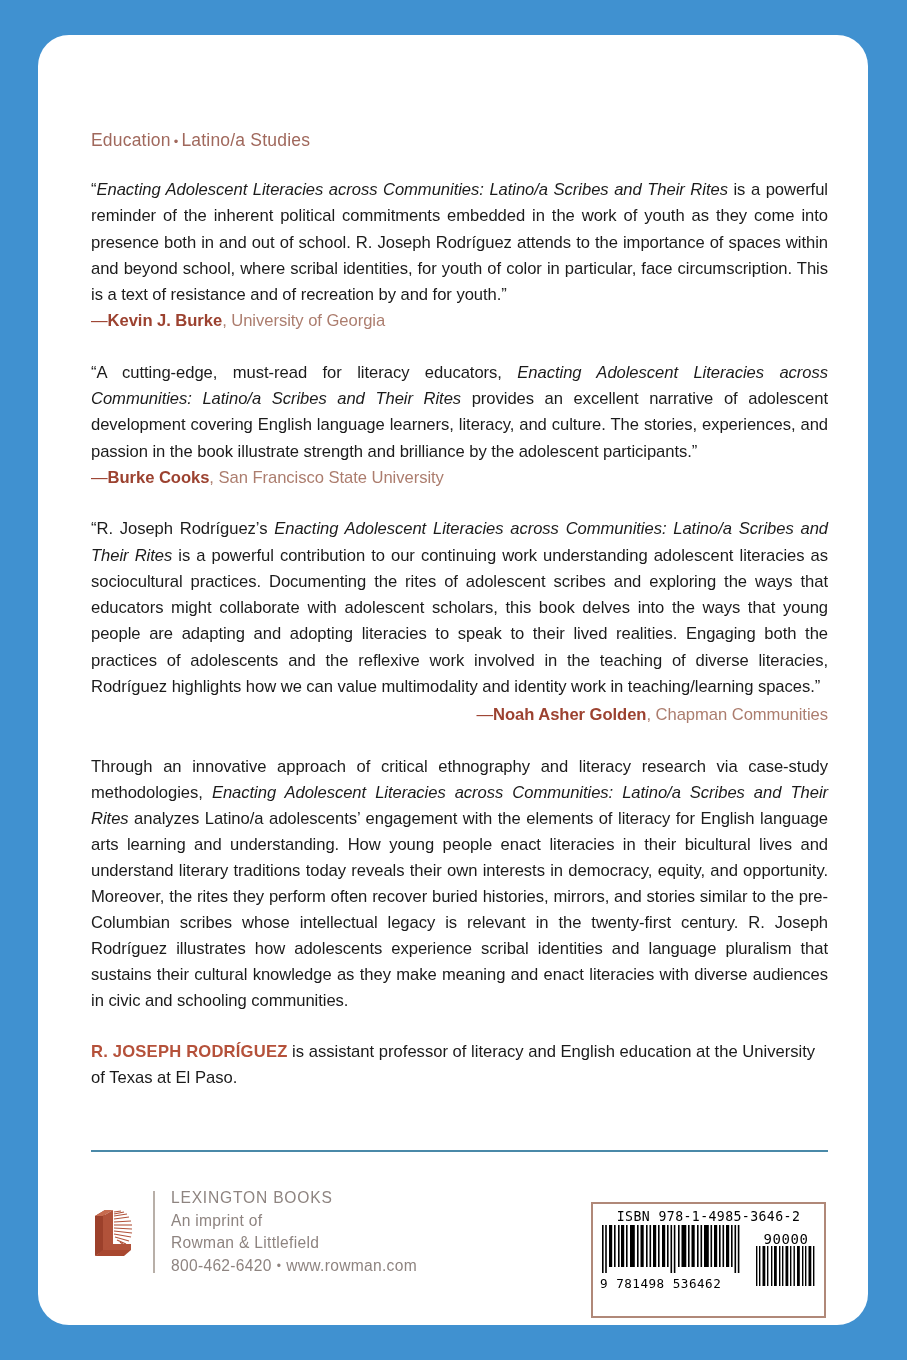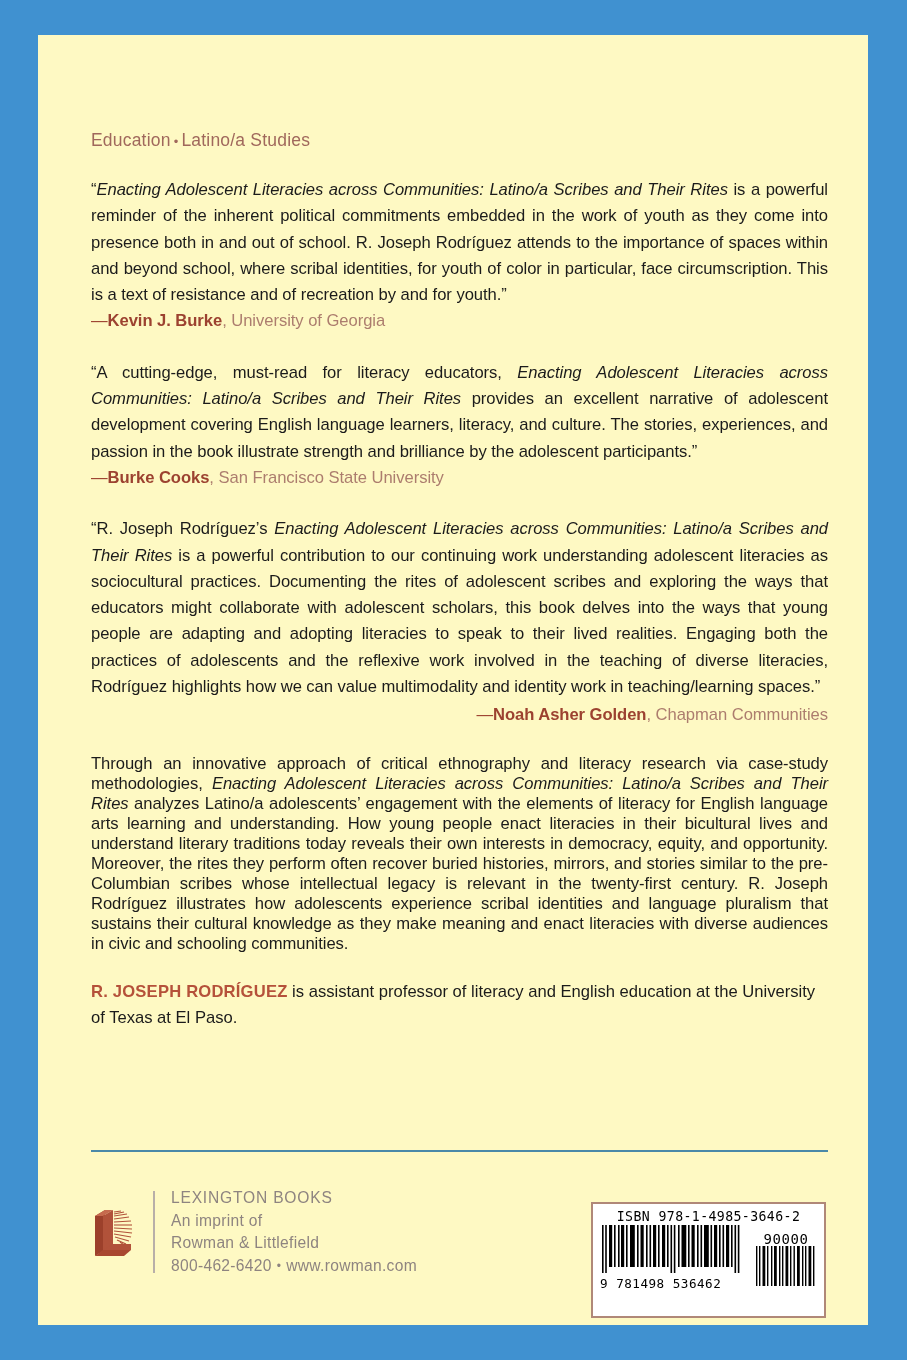--- a/index.html
+++ b/index.html
@@ -22,23 +22,24 @@
     background: #4091D0;
     box-sizing: border-box;
   }
 
   .page {
     position: absolute;
     left: 38px;
     top: 35px;
     width: 830px;
     height: 1290px;
-    background: #fef9c3;
+    background: #ffffff;
     box-sizing: border-box;
     padding: 0;
+    border-radius: 31px;
   }
 
   .content {
     position: absolute;
     left: 53px;
     top: 95px;
     width: 737px;
   }
 
   
@@ -89,21 +90,21 @@
   .blurb .lastline {
     display: flex;
     justify-content: space-between;
     align-items: flex-start;
     margin-top: 10px;
   }
 
   .desc {
     color: #1B1B1B;
     font-size: 16.6px;
-    line-height: 20px;
+    line-height: 26px;
     text-align: justify;
     margin: 0 0 25px 0;
     letter-spacing: -0.05px;
   }
 
   .bio {
     color: #1B1B1B;
     font-size: 16.6px;
     line-height: 26.3px;
     text-align: left;

